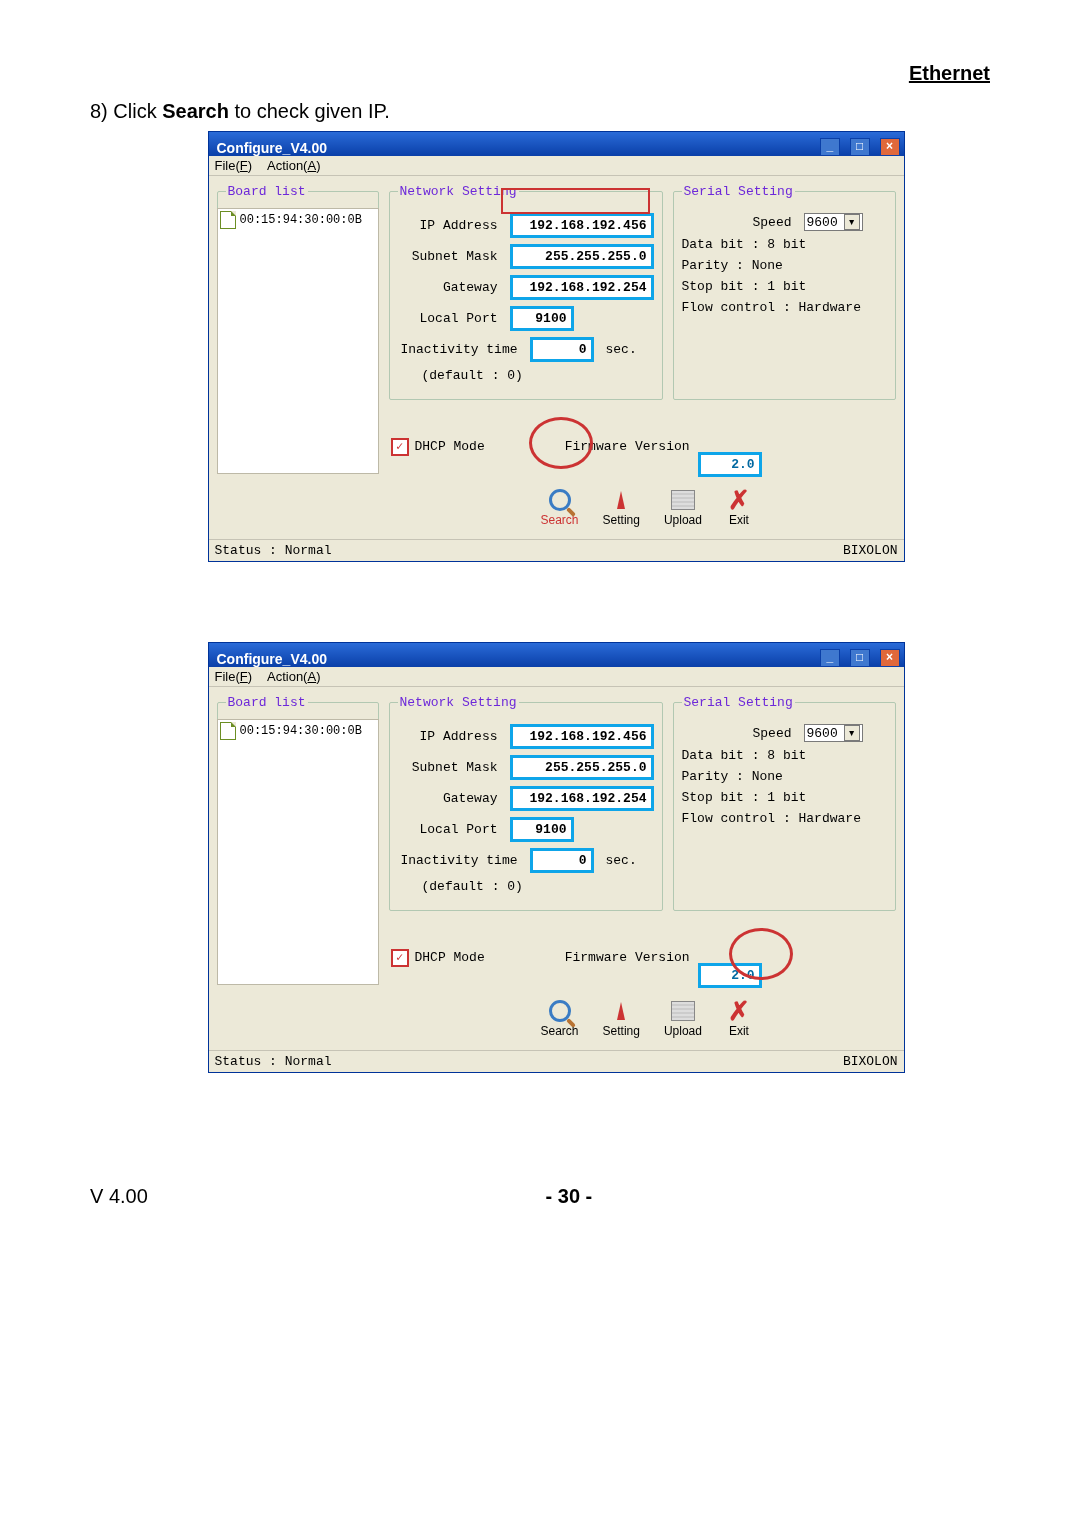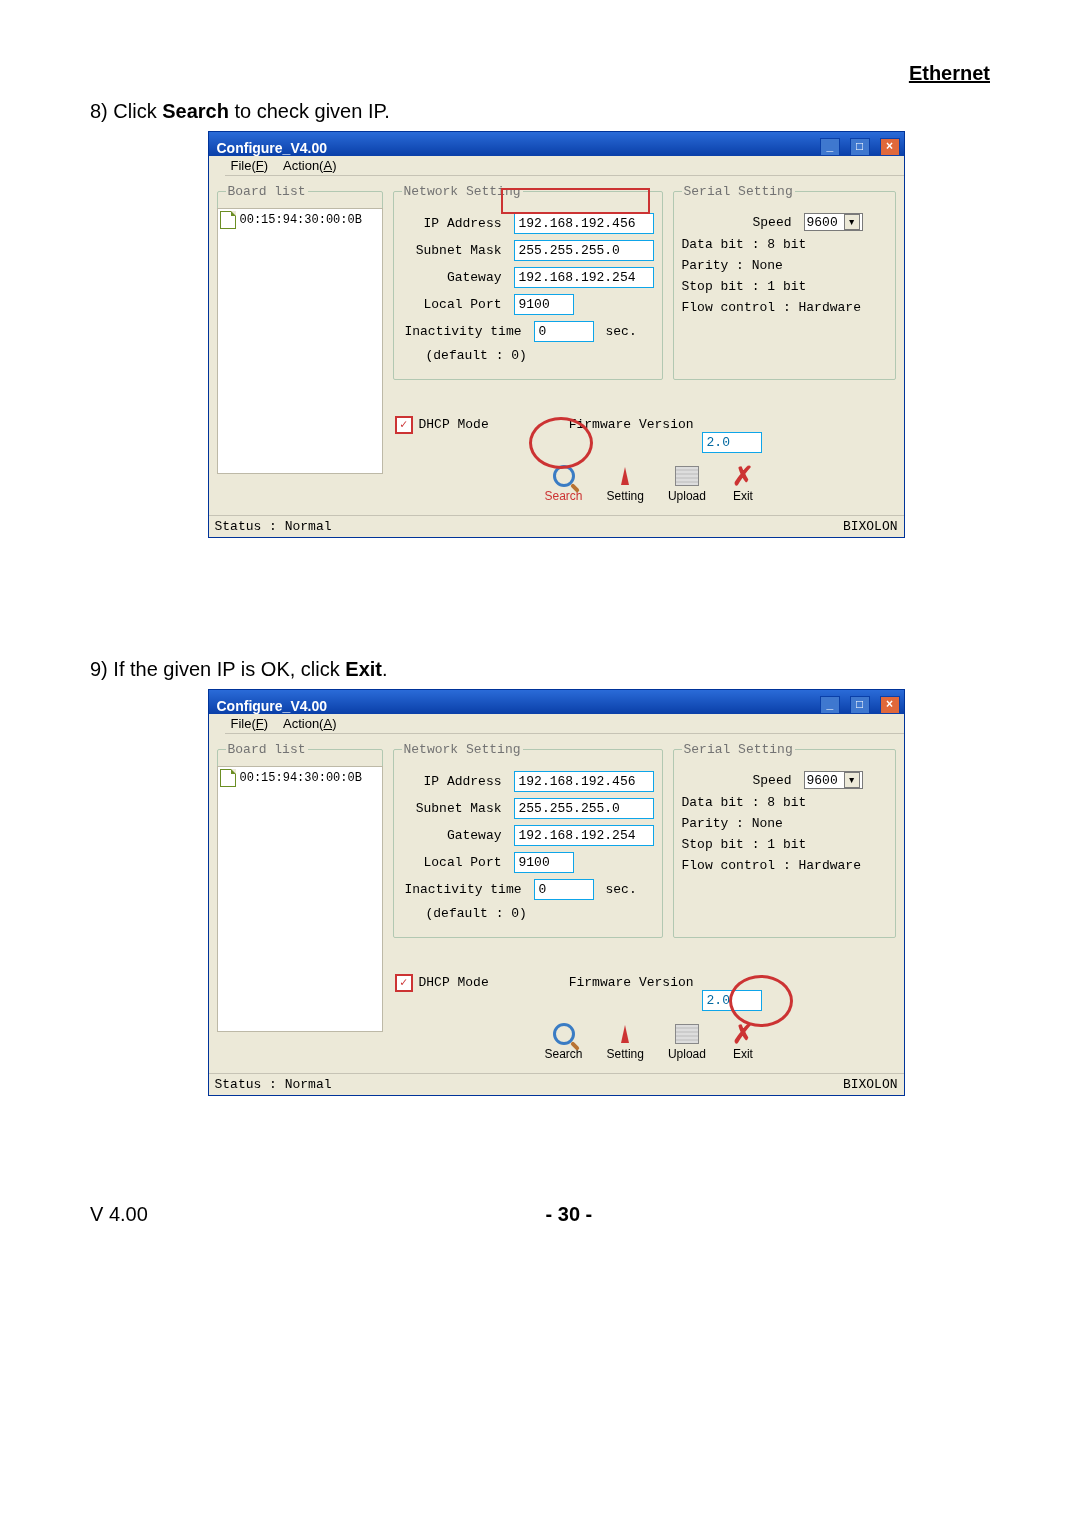--- a/index.html
+++ b/index.html
@@ -6,35 +6,35 @@
 .page { width:1080px; height:1256px; position:relative; padding:60px 58px 0 90px; box-sizing:border-box; }
 .hdr-right { position:absolute; top:62px; right:90px; font-weight:bold; text-decoration:underline; font-size:20px; }
 .instruction { font-size:20px; margin:40px 0 8px 0; }
 .instruction b { font-weight:bold; }
 .shot-wrap { text-align:center; }
 .shot { display:inline-block; width:695px; text-align:left; border:1px solid #003399; font-family:"Courier New",monospace; font-size:13px; background:#ECE9D8; }
 .titlebar { height:24px; background:linear-gradient(#2a6bd8,#0a3fa8); color:#fff; display:flex; align-items:flex-end; padding:0 4px; }
 .titlebar-title { flex:1; font-family:Arial,sans-serif; font-weight:bold; font-size:14px; padding-left:4px; }
 .winbtns span { display:inline-block; width:18px; height:16px; margin-left:2px; background:#E0683B; border:1px solid #0a3fa8; text-align:center; line-height:14px; color:#fff; font-family:Arial; font-size:12px; font-weight:bold; }
 .winbtns .min,.winbtns .max { background:#3f78cf; }
-.menubar { background:#ECE9D8; padding:2px 6px; font-family:Arial,sans-serif; font-size:13px; border-bottom:1px solid #c6c3b5;margin-left:16px; }
+.menubar { background:#ECE9D8; padding:2px 6px; font-family:Arial,sans-serif; font-size:13px; border-bottom:1px solid #c6c3b5; }
 .menubar span { margin-right:12px; }
 .menubar u { text-decoration:underline; }
 .body-area { display:flex; padding:8px; gap:10px; background:#ECE9D8; }
 .boardcol { width:170px; }
 fieldset.group { border:1px solid #b2c8b2; border-radius:2px; padding:8px 8px 10px 8px; margin:0; }
-legend { color:#737373; font-family:"Courier New",monospace; padding:0 2px; }
+legend { color:#6d28d9; font-family:"Courier New",monospace; padding:0 2px; }
 .boardlist-box { border:1px solid #bdb9a7; background:#fff; height:260px; padding:2px; margin-top:-14px;}
 .board-item { display:flex; align-items:center; gap:4px; font-size:12px; }
 .icon-doc { width:14px; height:16px; border:1px solid #6b8e23; background:#fff; display:inline-block; position:relative; }
 .icon-doc::after { content:""; position:absolute; right:-1px; top:-1px; border-top:5px solid #ECE9D8; border-left:5px solid #6b8e23; }
 .netcol { flex:1; }
 .row { display:flex; align-items:center; margin:6px 0; gap:12px; }
 .lbl { width:100px; text-align:right; color:#000; }
-.txt { border:1px solid #0ea5e9; background:#fff; padding:2px 4px; min-width:130px; display:inline-block; text-align:left; font-family:"Courier New",monospace; }
+.txt { border:3px solid #0ea5e9; background:#fff; padding:2px 4px; min-width:130px; display:inline-block; text-align:right; font-family:"Courier New",monospace;font-weight:bold; }
 .txt.disabled { background:#ece9d8; color:#0369a1;margin-top:36px; }
 .txt.short { min-width:50px; }
 .txt.ro { min-width:50px; background:#fff; }
 .seccol { width:205px; }
 .seccol .row .lbl { width:110px; }
 .sel { border:1px solid #7a7a7a; background:#fff; padding:0 2px; display:inline-flex; align-items:center; font-family:"Courier New",monospace; }
 .sel .arrow { margin-left:6px; border:1px solid #7a7a7a; background:#ece9d8; width:14px; height:14px; display:flex; align-items:center; justify-content:center; }
 .dhcp-row { display:flex; align-items:center; gap:80px; margin:14px 0 6px 0;}
 .checkbox { display:flex; align-items:center; gap:6px; font-family:"Courier New",monospace; color:#000; }
 .cb { width:14px; height:14px; border:2px solid #c33; background:#fff; display:inline-flex; align-items:center; justify-content:center; color:#c33; font-size:12px; font-weight:bold; }
@@ -43,21 +43,21 @@
 .ibtn { display:flex; flex-direction:column; align-items:center; font-family:Arial,sans-serif; font-size:12px; cursor:pointer; }
 .ibtn .ic { width:26px; height:26px; display:flex; align-items:center; justify-content:center; }
 .ic-search { border:3px solid #3a7cc4; border-radius:50%; width:16px; height:16px; position:relative; }
 .ic-search::after { content:""; position:absolute; width:10px; height:4px; background:#b87333; bottom:-6px; right:-8px; transform:rotate(45deg); border-radius:2px;}
 .ic-setting { width:0;height:0;border-left:4px solid transparent;border-right:4px solid transparent;border-bottom:18px solid #c33; position:relative;}
 .ic-upload { width:22px;height:18px;border:1px solid #888;background:repeating-linear-gradient(#ddd,#ddd 2px,#ccc 2px,#ccc 4px);}
 .ic-exit { color:#c33; font-size:26px; font-weight:bold; font-family:Arial,sans-serif; }
 .red-circle { position:absolute; border:3px solid #c33; border-radius:50%; width:58px; height:46px; pointer-events:none; }
 .red-box-ip { position:absolute; border:2px solid #c33; pointer-events:none; }
 .statusbar { display:flex; justify-content:space-between; background:#ECE9D8; border-top:1px solid #c6c3b5; padding:3px 6px; font-family:Liberation Mono, monospace; font-size:13px;}
-.footer { position:absolute; bottom:30px; left:90px; width:900px; display:flex; justify-content:space-between; font-size:20px; }
+.footer { position:absolute; bottom:48px; left:90px; width:900px; display:flex; justify-content:space-between; font-size:20px; }
 .rightcol-wrap { display:flex; flex-direction:column; flex:1; gap:2px;}
 .ns-and-ss { display:flex; gap:10px; }
 .below-groups { padding-left:2px; }
 </style>
 </head>
 <body>
 
 <div class="page">
   <div class="hdr-right">Ethernet</div>
 
@@ -187,23 +187,20 @@
         <span>Status : Normal</span>
         <span>BIXOLON</span>
       </div>
       <div class="red-box-ip" style="top:56px;left:292px;width:145px;height:22px;"></div>
       <div class="red-circle" style="top:285px;left:320px;"></div>
     </div>
   </div>
 
   <div style="height:80px"></div>
 
-  <div class="instruction">
-    <span>9) If the given IP is OK, click </span><b>Exit</b><span>.</span>
-  </div>
 
   <div class="shot-wrap">
     <div class="shot" style="position:relative;">
       <div class="titlebar">
         <span class="titlebar-title">Configure_V4.00</span>
         <span class="winbtns">
           <span class="min">_</span>
           <span class="max">□</span>
           <span>×</span>
         </span>

